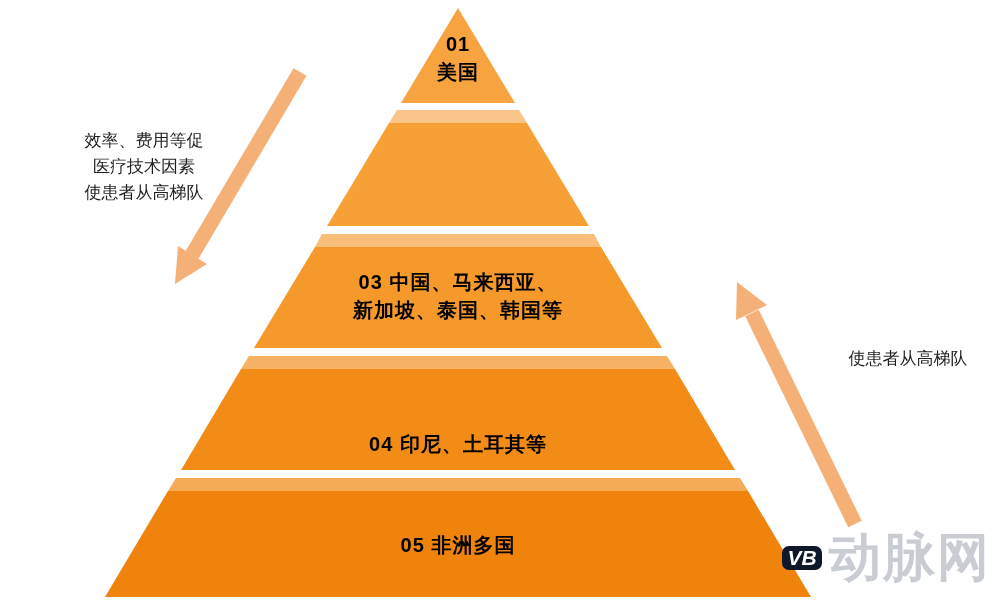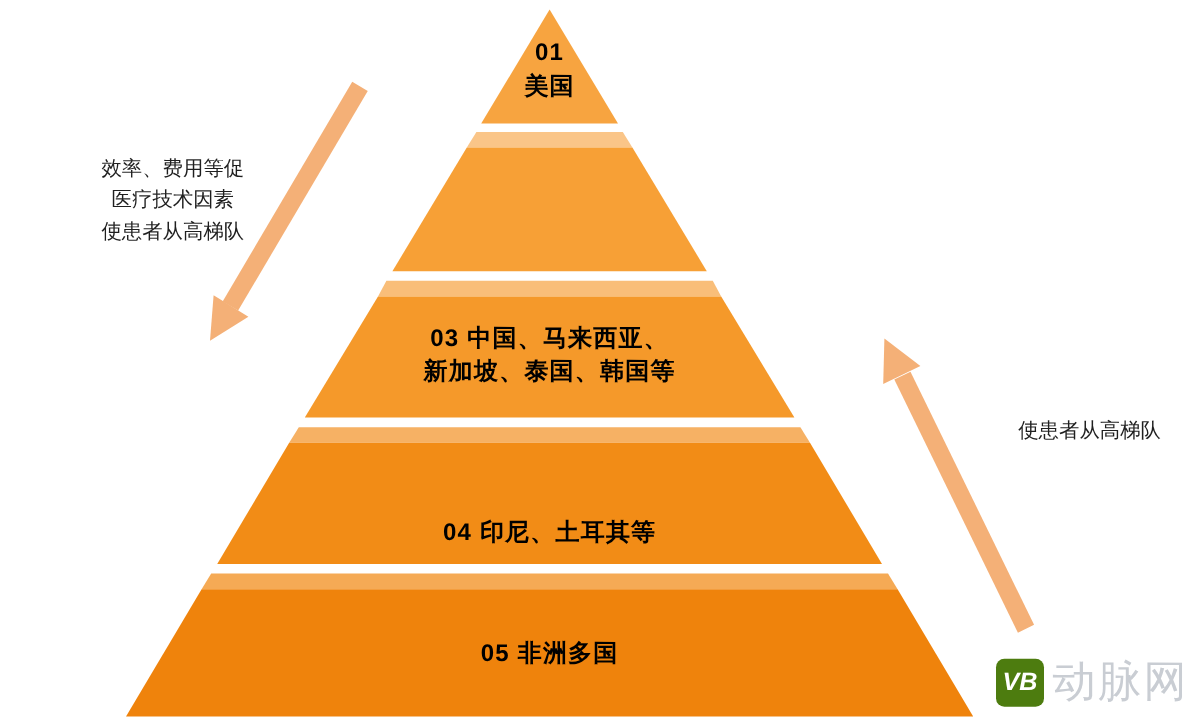--- a/index.html
+++ b/index.html
@@ -38,34 +38,34 @@
   .watermark {
     position: absolute;
     right: 8px;
     bottom: 10px;
     display: flex;
     align-items: center;
     gap: 7px;
   }
   .logo-box {
     width: 40px;
-    height: 40px;
-    background: #4d7c0f;
+    height: 24px;
+    background: #0f172a;
     border-radius: 7px;
     color: #ffffff;
     font-weight: bold;
     font-size: 21px;
     font-style: italic;
     display: flex;
     align-items: center;
     justify-content: center;
   }
   .watermark-name {
-    font-size: 36px;
-    font-weight: normal;
+    font-size: 52px;
+    font-weight: bold;
     color: #c9cdd3;
     letter-spacing: 2px;
     text-align: center;
   }
 </style>
 </head>
 <body>
 
 <div class="canvas">
 

